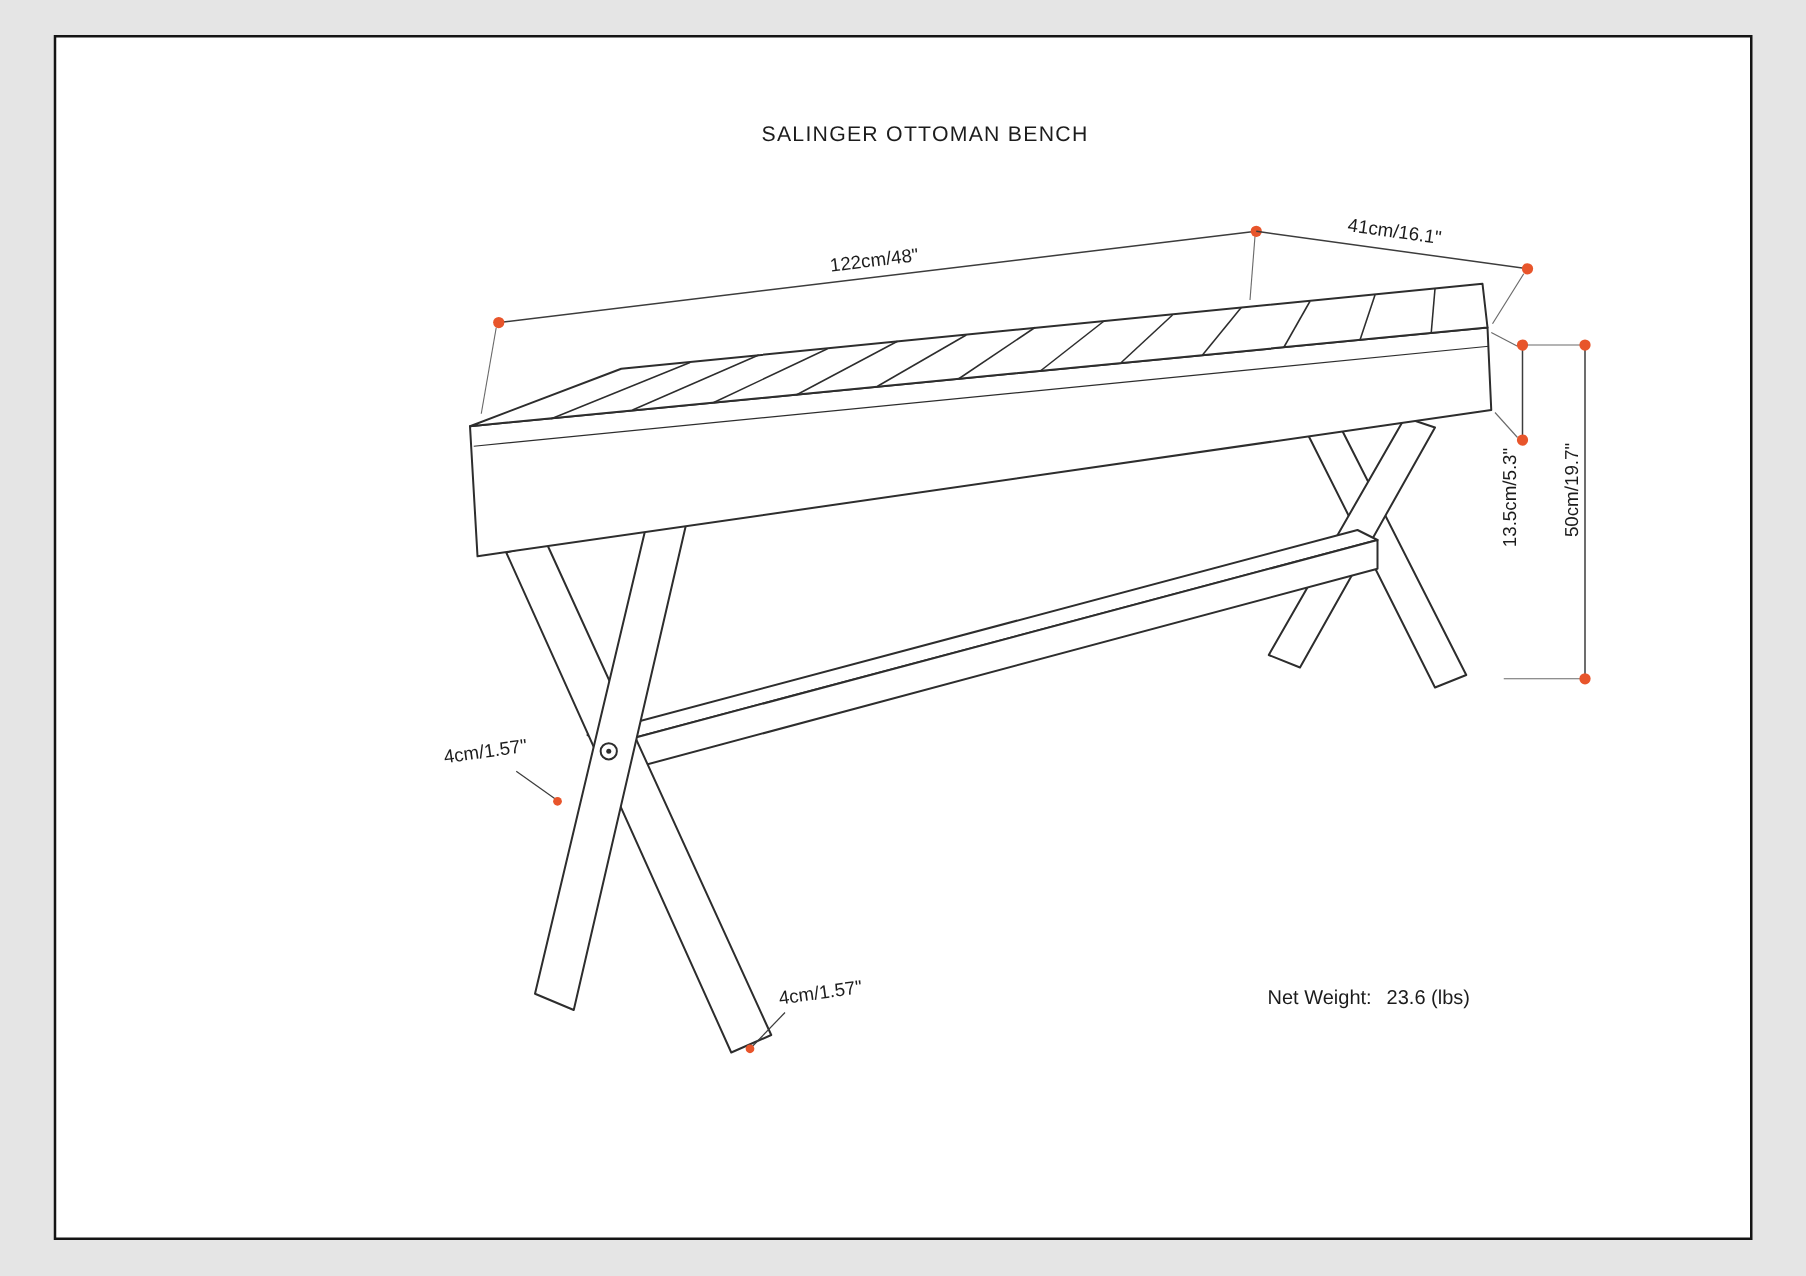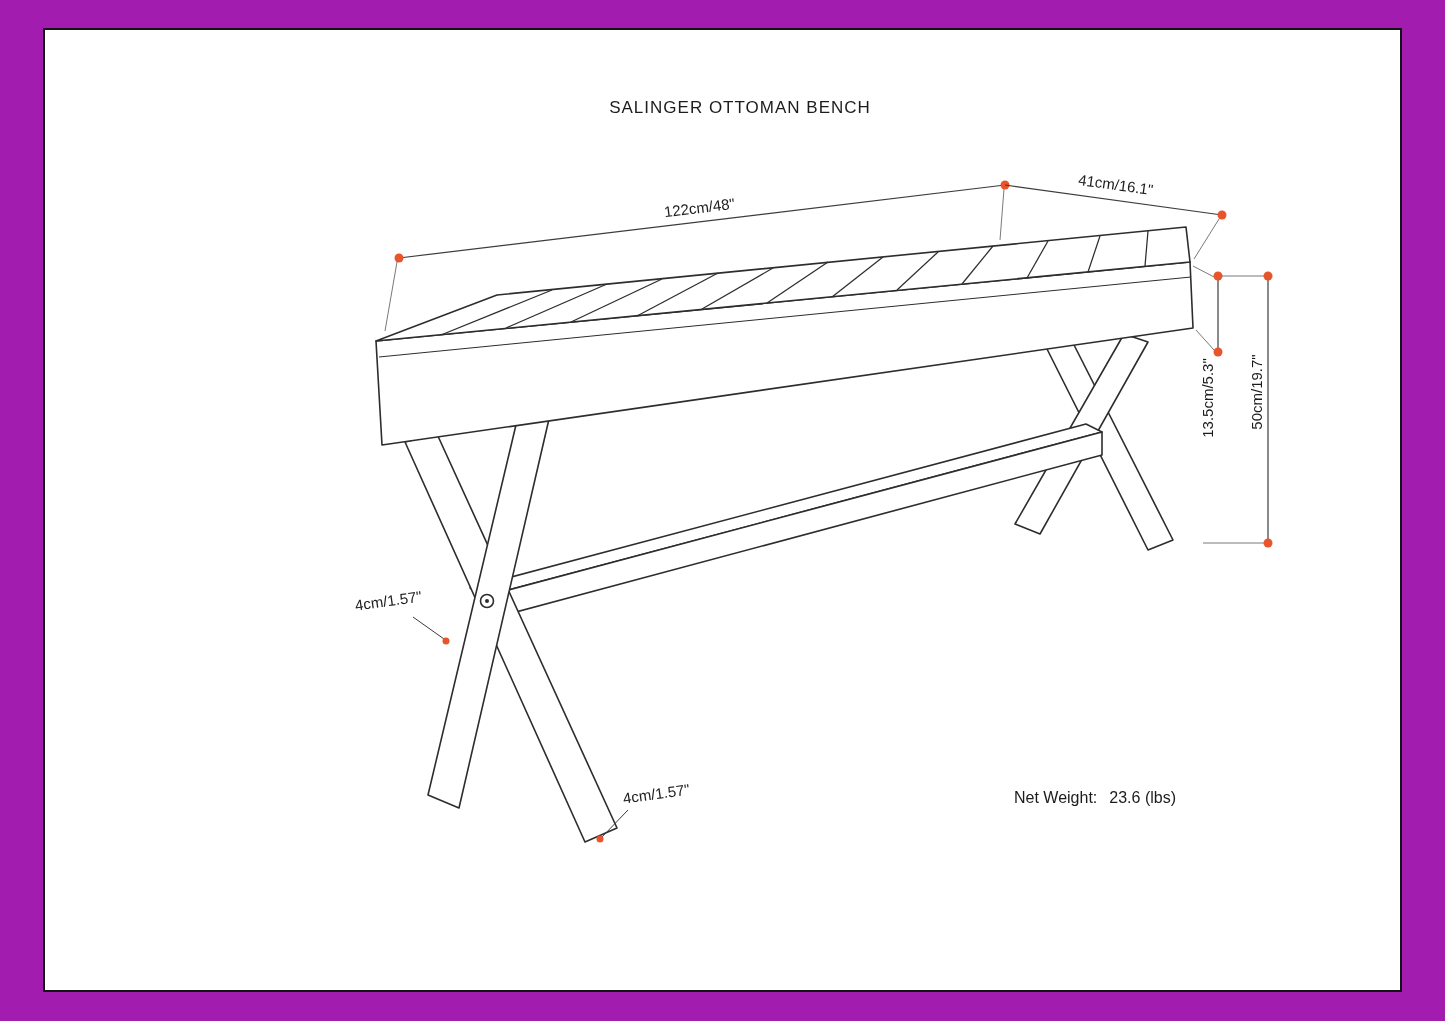--- a/index.html
+++ b/index.html
@@ -1,17 +1,17 @@
 <!DOCTYPE html>
 <html><head>
 <meta charset="utf-8">
 <style>
   html,body{margin:0;padding:0;background:#ffffff;}
   body{width:1445px;height:1021px;}
-  .stage{position:relative;width:1445px;height:1021px;font-family:"Liberation Sans",sans-serif;background:#a21caf;}
+  .stage{position:relative;width:1445px;height:1021px;font-family:"Liberation Sans",sans-serif;background:#e5e5e5;}
   svg{display:block;}
   text{fill:#1c1c1c;font-family:"Liberation Sans",sans-serif;}
   .title{font-size:17px;letter-spacing:1px;}
   .dim-label{font-size:15px;}
   .netweight{font-size:16px;}
   .part{fill:#ffffff;stroke:#2d2d2d;stroke-width:1.6;stroke-linejoin:round;}
   .stripe{stroke:#2d2d2d;stroke-width:1.25;}
   .pipe{stroke:#2d2d2d;stroke-width:1;}
   .dimline{stroke:#3c3c3c;stroke-width:1.2;fill:none;}
   .extline{stroke:#6a6a6a;stroke-width:0.9;}

